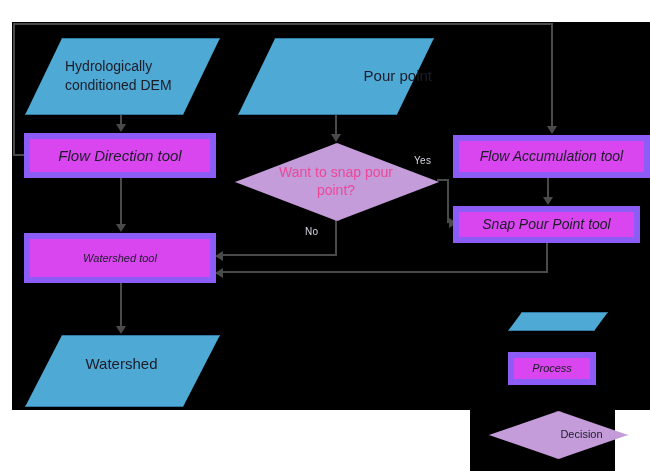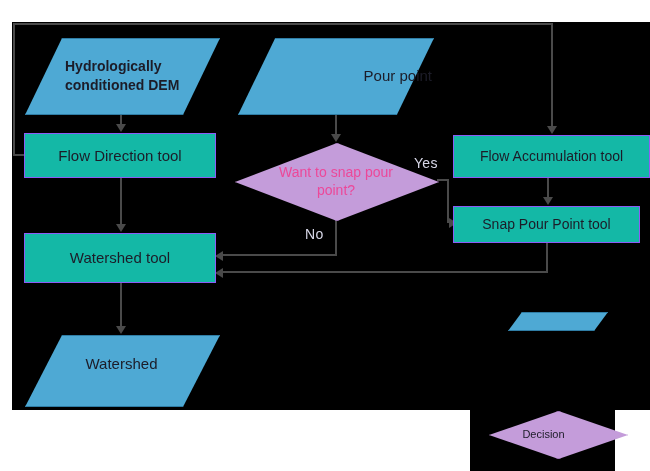--- a/index.html
+++ b/index.html
@@ -34,23 +34,24 @@
   }
   .node .label {
     position: relative;
     z-index: 3;
     width: 100%;
     line-height: 1.28;
   }
 
   
   .process {
-    background: #14b8a6;
-    border: 1px solid #8b5cf6;
+    background: #d946ef;
+    border: 6px solid #8b5cf6;
     justify-content: center;
+    font-style: italic;
   }
   .process .label {
     text-align: center;
   }
 
   
   .data-shape {
     position: absolute;
     background: #4ea9d4;
     border: 1px solid #2f7da5;
@@ -114,21 +115,21 @@
     width: 0;
     height: 0;
     border-top: 5px solid transparent;
     border-bottom: 5px solid transparent;
     border-left: 8px solid #4a4a4a;
   }
 
   
   .edge-label {
     position: absolute;
-    font-size: 14px;
+    font-size: 10px;
     color: #d8d8e8;
     text-shadow: 0 0 1px #000;
     letter-spacing: 0.3px;
   }
 
   
   .legend-text {
     position: absolute;
     text-align: center;
     color: #1c1c28;
@@ -180,21 +181,21 @@
   <div class="conn" style="left:546px; top:243px; width:2px; height:30px;"></div>
   <div class="conn" style="left:222px; top:271px; width:326px; height:2px;"></div>
   <div class="arrow-left" style="left:215px; top:268px;"></div>
 
   <div class="conn" style="left:120px; top:283px; width:2px; height:44px;"></div>
   <div class="arrow-down" style="left:116px; top:326px;"></div>
 
   <div class="data-shape" style="left:25px; top:38px; width:193px; height:75px;
               clip-path: polygon(19% 0%, 100% 0%, 81% 100%, 0% 100%);"></div>
   <div class="data-wrap" style="left:25px; top:38px; width:193px; height:75px; padding-left:40px; padding-right:18px; box-sizing:border-box;">
-    <span class="label" style="font-size:14px;font-weight:bold;">Hydrologically conditioned DEM</span>
+    <span class="label" style="font-size:14px;">Hydrologically conditioned DEM</span>
   </div>
 
   <div class="data-shape" style="left:238px; top:38px; width:194px; height:75px;
               clip-path: polygon(19% 0%, 100% 0%, 81% 100%, 0% 100%);"></div>
   <div class="data-wrap" style="left:238px; top:38px; width:194px; height:75px; justify-content:center;">
     <span class="label" style="font-size:15px; text-align:right;">Pour point</span>
   </div>
 
   <div class="node process" style="left:24px; top:133px; width:192px; height:45px;">
     <span class="label" style="font-size:15px;">Flow Direction tool</span>
@@ -208,33 +209,36 @@
     <span class="label" style="font-size:14px;">Snap Pour Point tool</span>
   </div>
 
   <div class="diamond-shape" style="left:235px; top:143px; width:202px; height:76px;
               clip-path: polygon(50% 0%, 100% 50%, 50% 100%, 0% 50%);"></div>
   <div class="diamond-wrap" style="left:235px; top:143px; width:202px; height:76px;">
     <span class="label" style="font-size:14px; max-width:130px;">Want to snap pour point?</span>
   </div>
 
   <div class="node process" style="left:24px; top:233px; width:192px; height:50px;">
-    <span class="label" style="font-size:15px;">Watershed tool</span>
+    <span class="label" style="font-size:11px;">Watershed tool</span>
   </div>
 
   <div class="data-shape" style="left:25px; top:335px; width:193px; height:70px;
               clip-path: polygon(19% 0%, 100% 0%, 81% 100%, 0% 100%);"></div>
   <div class="data-wrap" style="left:25px; top:335px; width:193px; height:58px; justify-content:center;">
     <span class="label" style="font-size:15px; text-align:center;">Watershed</span>
   </div>
 
   <div class="edge-label" style="left:414px; top:155px;">Yes</div>
   <div class="edge-label" style="left:305px; top:226px;">No</div>
 
   <div class="data-shape" style="left:508px; top:312px; width:98px; height:17px;
               clip-path: polygon(14% 0%, 100% 0%, 86% 100%, 0% 100%);"></div>
 
+  <div class="node process" style="left:508px; top:352px; width:88px; height:33px;">
+    <span class="label" style="font-size:11px; text-align:center;">Process</span>
+  </div>
 
   <div class="diamond-shape" style="left:489px; top:411px; width:137px; height:46px;
               clip-path: polygon(50% 0%, 100% 50%, 50% 100%, 0% 50%);"></div>
-  <div class="legend-text" style="left:475px; top:411px; width:137px; height:46px;">Decision</div>
+  <div class="legend-text" style="left:513px; top:411px; width:137px; height:46px;">Decision</div>
 
 </div>
 
 </body></html>

